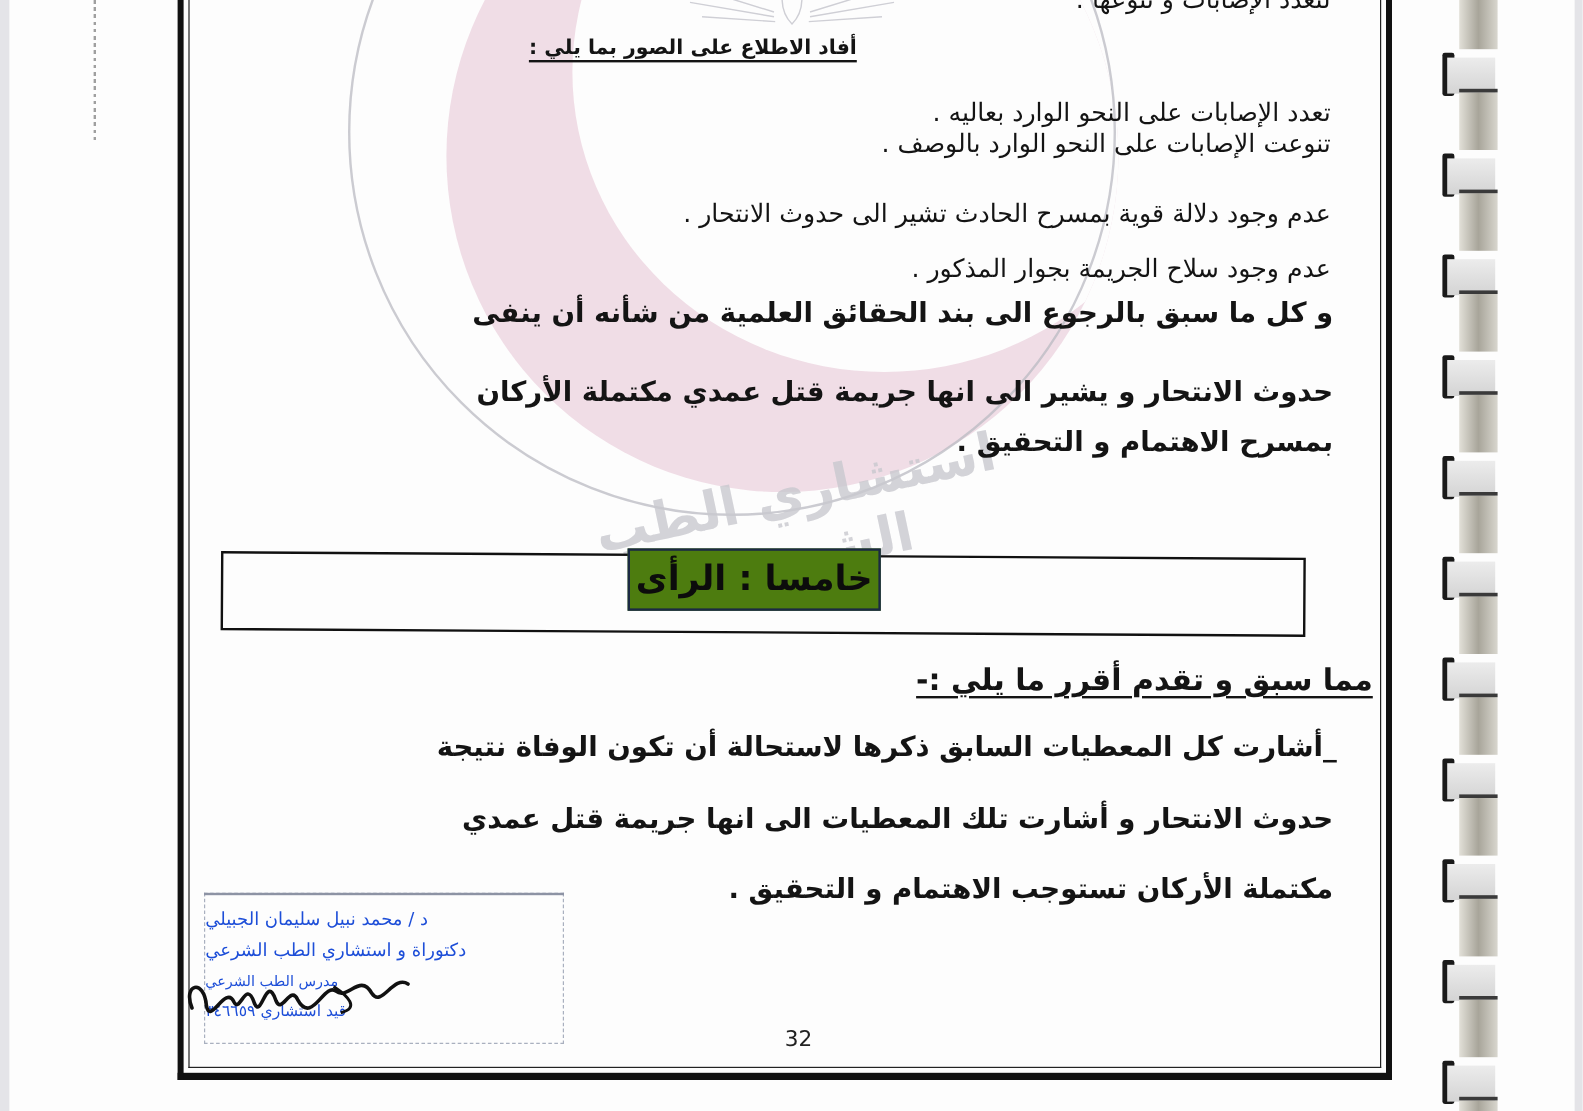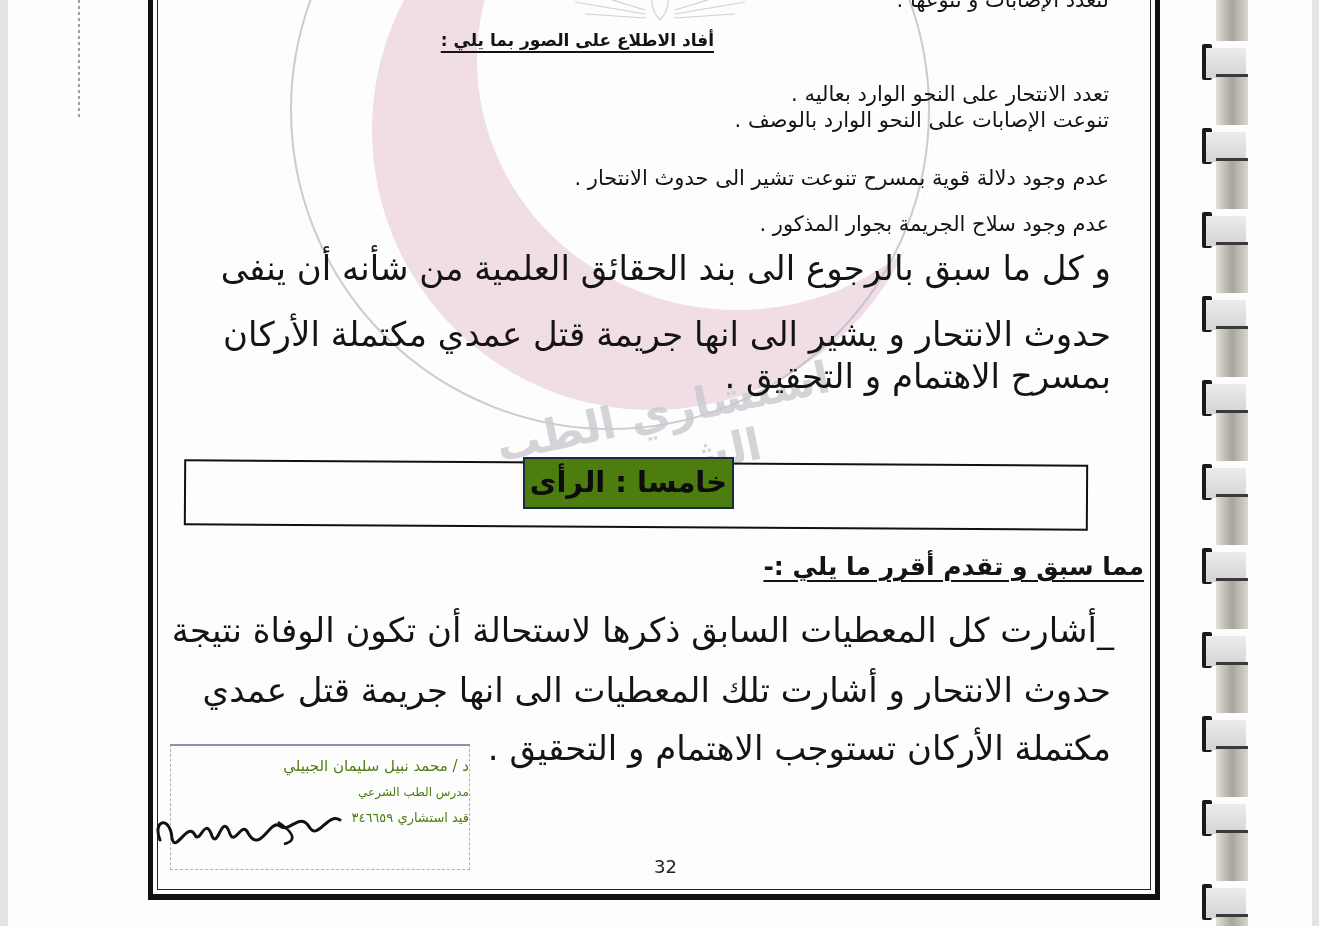--- a/index.html
+++ b/index.html
@@ -24,32 +24,32 @@
     background: #f0dde6; overflow: hidden; }
   .crescent::after { content: ""; position: absolute; left: 105px; top: -40px; width: 520px; height: 500px;
     border-radius: 50%; background: #fdfdfd; }
   .seal-arc-text { position: absolute; left: 420px; top: 385px; width: 500px; height: 120px;
     font-size: 44px; color: #c9c9cf; transform: rotate(-12deg); font-weight: bold; letter-spacing: 3px;
     direction: rtl; text-align: center; opacity: .8; }
   .eagle { position: absolute; left: 560px; top: -20px; width: 200px; height: 60px; }
   
   .rtl { direction: rtl; position: absolute; color: #141414; white-space: nowrap; }
   .line-small { font-size: 21px; right: 210px; }
-  .line-big { font-size: 34px; font-weight: normal; right: 208px; }
+  .line-big { font-size: 23px; font-weight: bold; right: 208px; }
   .underlined { text-decoration: underline; text-underline-offset: 5px; text-decoration-thickness: 2px; }
   .section-box { position: absolute; left: 184px; top: 462px; width: 904px; height: 66px;
     border: 2px solid #111; box-sizing: border-box; transform: rotate(0.35deg); }
   .section-label { position: absolute; left: 523px; top: 457px; width: 211px; height: 52px;
     background: #4d7c0f; border: 2px solid #1b2a44; box-sizing: border-box;
     direction: rtl; font-size: 29px; font-weight: bold; color: #0c0c0c; text-align: center; line-height: 46px; }
   .page-number { position: absolute; left: 654px; top: 856px; font-size: 18px; color: #222; }
   
   .stamp { position: absolute; left: 170px; top: 744px; width: 300px; height: 126px;
-    border: 1px dashed #a9b0bf; box-sizing: border-box; direction: rtl; color: #4d7c0f;
-    font-size: 15px; text-align: right; }
+    border: 1px dashed #a9b0bf; box-sizing: border-box; direction: rtl; color: #1d4ed8;
+    font-size: 15px; text-align: left; }
   .stamp div { line-height: 26px; }
   .stamp-top-rule { position: absolute; left: 170px; top: 744px; width: 300px; height: 2px; background: #8d93a4; }
   .signature { position: absolute; left: 150px; top: 800px; width: 210px; height: 60px; }
   
   .binding { position: absolute; left: 1190px; top: 0; width: 60px; height: 926px; }
   .coil { position: absolute; left: 0; width: 60px; height: 84px; }
   .coil .clip { position: absolute; left: 12px; top: 0; width: 10px; height: 36px; background: #1a1a1a; border-radius: 2px; }
   .coil .loop { position: absolute; left: 16px; top: 4px; width: 40px; height: 30px; background: linear-gradient(#ececec,#d4d4d4); }
   .coil .tube { position: absolute; left: 26px; top: 30px; width: 32px; height: 48px; background: linear-gradient(90deg,#e2e0d8,#a8a59a,#d8d6ce); border-top: 3px solid #3a3a3a; }
 </style>
@@ -76,40 +76,41 @@
   </g>
 </svg>
 <div class="seal-arc-text">استشاري الطب الشرعي</div>
 
 <div class="frame-outer"></div>
 <div class="frame-inner"></div>
 
 <div class="rtl line-small" style="top:-12px;">لتعدد الإصابات و تنوعها .</div>
 <div class="rtl line-small underlined" style="top:30px; right:605px; font-weight:bold; font-size:17px;">أفاد الاطلاع على الصور بما يلي :</div>
 
-<div class="rtl line-small" style="top:82px;">تعدد الانتحار على النحو الوارد بعاليه .</div>
+<div class="rtl line-small" style="top:82px;">تعدد الإصابات على النحو الوارد بعاليه .</div>
 <div class="rtl line-small" style="top:108px;">تنوعت الإصابات على النحو الوارد بالوصف .</div>
-<div class="rtl line-small" style="top:166px;">عدم وجود دلالة قوية بمسرح تنوعت تشير الى حدوث الانتحار .</div>
+<div class="rtl line-small" style="top:166px;">عدم وجود دلالة قوية بمسرح الحادث تشير الى حدوث الانتحار .</div>
 <div class="rtl line-small" style="top:212px;text-align:center;">عدم وجود سلاح الجريمة بجوار المذكور .</div>
 
 <div class="rtl line-big" style="top:248px;">و كل ما سبق بالرجوع الى بند الحقائق العلمية من شأنه أن ينفى</div>
 <div class="rtl line-big" style="top:314px;">حدوث الانتحار و يشير الى انها جريمة قتل عمدي مكتملة الأركان</div>
 <div class="rtl line-big" style="top:356px;">بمسرح الاهتمام و التحقيق .</div>
 
 <div class="section-box"></div>
 <div class="section-label">خامسا : الرأى</div>
 
 <div class="rtl underlined" style="top:552px; right:175px; font-size:25px; font-weight:bold;">مما سبق و تقدم أقرر ما يلي :-</div>
 
 <div class="rtl line-big" style="top:610px; right:205px;">_أشارت كل المعطيات السابق ذكرها لاستحالة أن تكون الوفاة نتيجة</div>
 <div class="rtl line-big" style="top:670px;margin-left:34px;">حدوث الانتحار و أشارت تلك المعطيات الى انها جريمة قتل عمدي</div>
 <div class="rtl line-big" style="top:728px;">مكتملة الأركان تستوجب الاهتمام و التحقيق .</div>
 
 <div class="stamp">
   <div style="margin-top:8px;">د / محمد نبيل سليمان الجبيلي</div>
+  <div>دكتوراة و استشاري الطب الشرعي</div>
   <div style="font-size:12px;">مدرس الطب الشرعي</div>
   <div style="font-size:13px;">قيد استشاري ٣٤٦٦٥٩</div>
 </div>
 <div class="stamp-top-rule"></div>
 <svg class="signature" viewBox="0 0 210 60">
   <path d="M10 40 C 2 20, 20 15, 22 38 C 25 55, 38 20, 45 35 C 50 45, 55 15, 62 36 C 68 50, 72 10, 80 34 C 85 46, 92 20, 98 33 C 110 55, 120 18, 130 26 C 140 34, 150 10, 160 28 C 168 40, 178 12, 190 20" stroke="#111" stroke-width="3" fill="none" stroke-linecap="round"></path>
   <path d="M128 22 C 140 30, 150 40, 134 44" stroke="#111" stroke-width="2.5" fill="none"></path>
 </svg>
 
 <div class="page-number">32</div>

